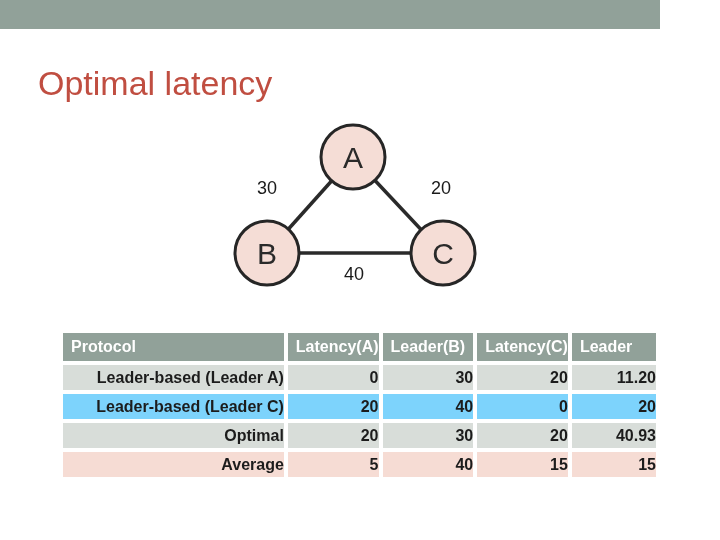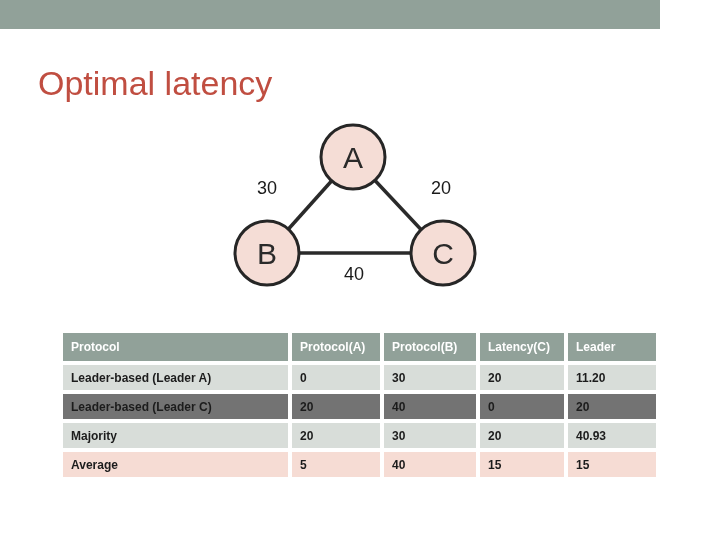--- a/index.html
+++ b/index.html
@@ -44,43 +44,43 @@
     font-family: "Liberation Sans", sans-serif;
     font-size: 18px;
     text-anchor: middle;
   }
   table.latency {
     position: absolute;
     left: 59px; top: 329px;
     border-collapse: separate;
     border-spacing: 4px;
     table-layout: fixed;
-    font-size: 12px;
+    font-size: 16px;
   }
   table.latency th {
     background: #91A199;
     color: #ffffff;
     font-weight: 700;
     text-align: left;
     padding: 0 0 0 8px;
     height: 28px;
     vertical-align: middle;
     white-space: nowrap;
   }
   table.latency td {
     color: #1c1c1c;
     font-weight: 700;
-    text-align: left;
+    text-align: right;
     padding: 0 0 0 8px;
     height: 25px;
     vertical-align: middle;
     white-space: nowrap;
   }
   tr.band td   { background: #D8DDD9; }
-  tr.light td  { background: #737373; }
+  tr.light td  { background: #7dd3fc; }
   tr.hilite td { background: #F6DCD4; }
   .col-protocol { width: 225px; }
   .col-a   { width: 88px; }
   .col-b   { width: 92px; }
   .col-c   { width: 84px; }
   .col-avg { width: 88px; }
 </style>
 </head>
 <body>
 
@@ -112,43 +112,43 @@
     <colgroup>
       <col class="col-protocol">
         <col class="col-a">
         <col class="col-b">
         <col class="col-c">
         <col class="col-avg">
     </colgroup>
     <thead>
       <tr>
         <th>Protocol</th>
-        <th>Protocol(A)</th>
-        <th>Protocol(B)</th>
+        <th>Latency(A)</th>
+        <th>Leader(B)</th>
         <th>Latency(C)</th>
         <th>Leader</th>
       </tr>
     </thead>
     <tbody>
       <tr class="band">
         <td>Leader-based (Leader A)</td>
         <td>0</td>
         <td>30</td>
         <td>20</td>
         <td>11.20</td>
       </tr>
       <tr class="light">
         <td>Leader-based (Leader C)</td>
         <td>20</td>
         <td>40</td>
         <td>0</td>
         <td>20</td>
       </tr>
       <tr class="band">
-        <td>Majority</td>
+        <td>Optimal</td>
         <td>20</td>
         <td>30</td>
         <td>20</td>
         <td>40.93</td>
       </tr>
       <tr class="hilite">
         <td>Average</td>
         <td>5</td>
         <td>40</td>
         <td>15</td>

